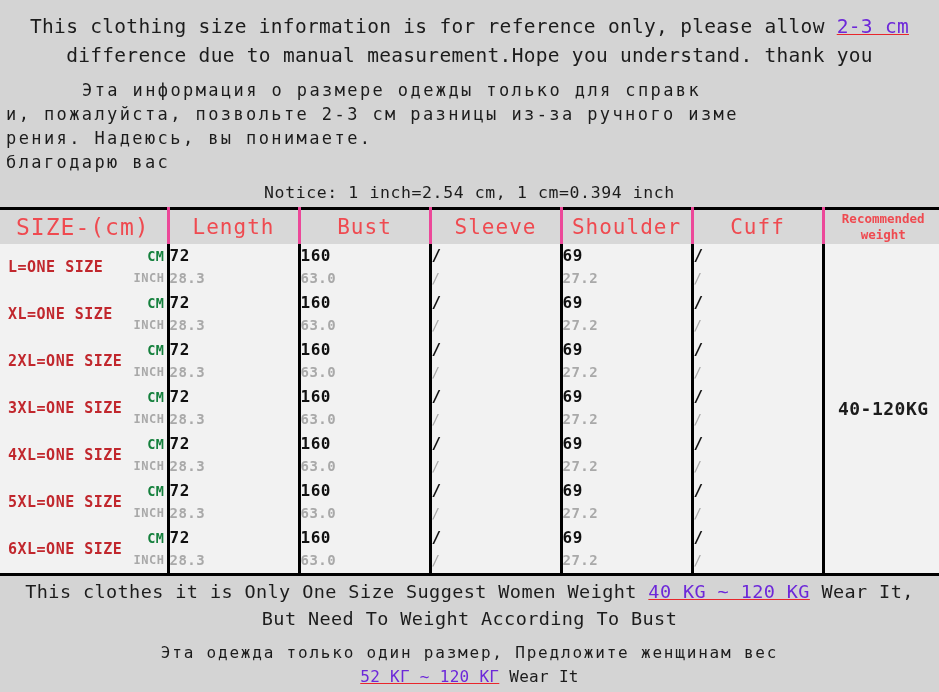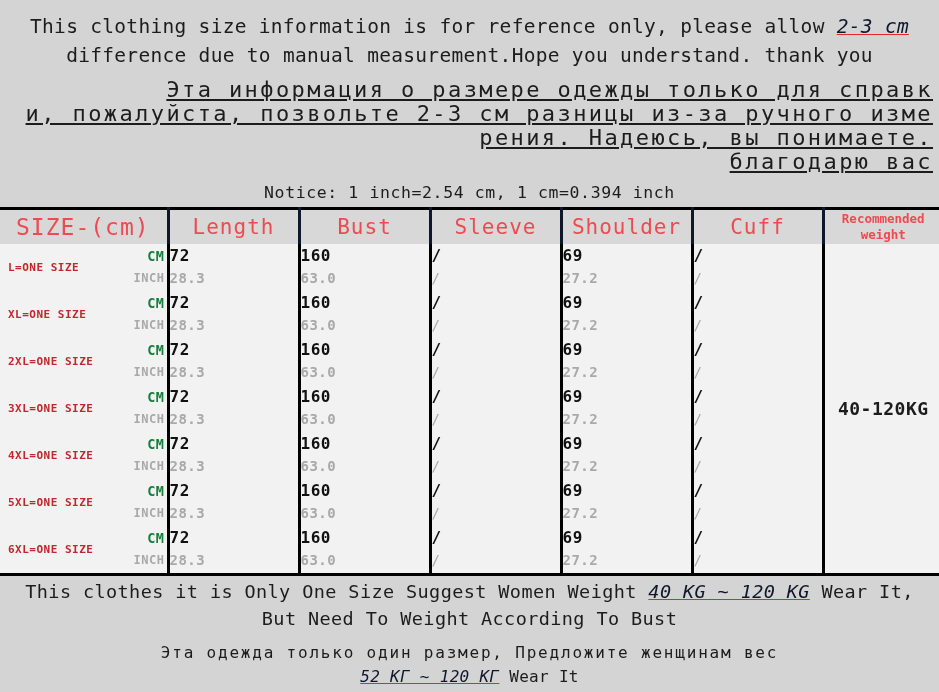--- a/index.html
+++ b/index.html
@@ -25,36 +25,34 @@
   .intro-en {
     padding: 12px 6px 0 6px;
     font-size: 19.5px;
     line-height: 29px;
     color: #1c1c1c;
     text-align: center;
     letter-spacing: 0.3px;
     font-family: "DejaVu Sans Mono", "Liberation Mono", monospace;
   }
   .red-u {
-    color: #0f172a;
+    color: #6d28d9;
     text-decoration: underline;
     text-decoration-color: #e8262c;
-    font-style: italic;
   }
 
   
   .intro-ru {
     padding: 8px 6px 0 6px;
-    font-size: 22px;
+    font-size: 17px;
     line-height: 24px;
     color: #1c1c1c;
-    text-align: right;
+    text-align: left;
     letter-spacing: 2.4px;
     font-family: "DejaVu Sans Mono", "Liberation Mono", monospace;
-    text-decoration: underline;
   }
   .intro-ru .l1 { padding-left: 76px; }
   .intro-ru .l4 { letter-spacing: 2.4px; }
 
   
   .notice {
     text-align: center;
     font-size: 16.5px;
     color: #1c1c1c;
     padding-top: 9px;
@@ -78,21 +76,21 @@
   .col-size   { width: 168px; }
   .col-data   { width: 131px; }
   .col-weight { width: 119px; }
 
   thead tr { background: #d8d8d8; height: 35px; }
   thead th {
     color: #ef4a50;
     font-size: 21px;
     font-weight: normal;
     text-align: center;
-    border-right: 3px solid #0f172a;
+    border-right: 3px solid #ec4899;
     letter-spacing: 1px;
     font-family: "DejaVu Sans Mono", "Liberation Mono", monospace;
   }
   thead th.size-head {
     font-size: 23px;
     text-align: left;
     padding-left: 16px;
     color: #ef4a50;
   }
   thead th.wt-head {
@@ -108,21 +106,21 @@
     vertical-align: middle;
   }
   tbody td.weight-cell { border-right: none; }
 
   .size-cell {
     position: relative;
     height: 47px;
   }
   .size-label {
     color: #c1272d;
-    font-size: 11px;
+    font-size: 15px;
     font-weight: bold;
     letter-spacing: 0.5px;
     position: absolute;
     left: 8px;
     top: 50%;
     transform: translateY(-50%);
     white-space: nowrap;
     font-family: "DejaVu Sans Mono", "Liberation Mono", monospace;
   }
   .unit-stack {

